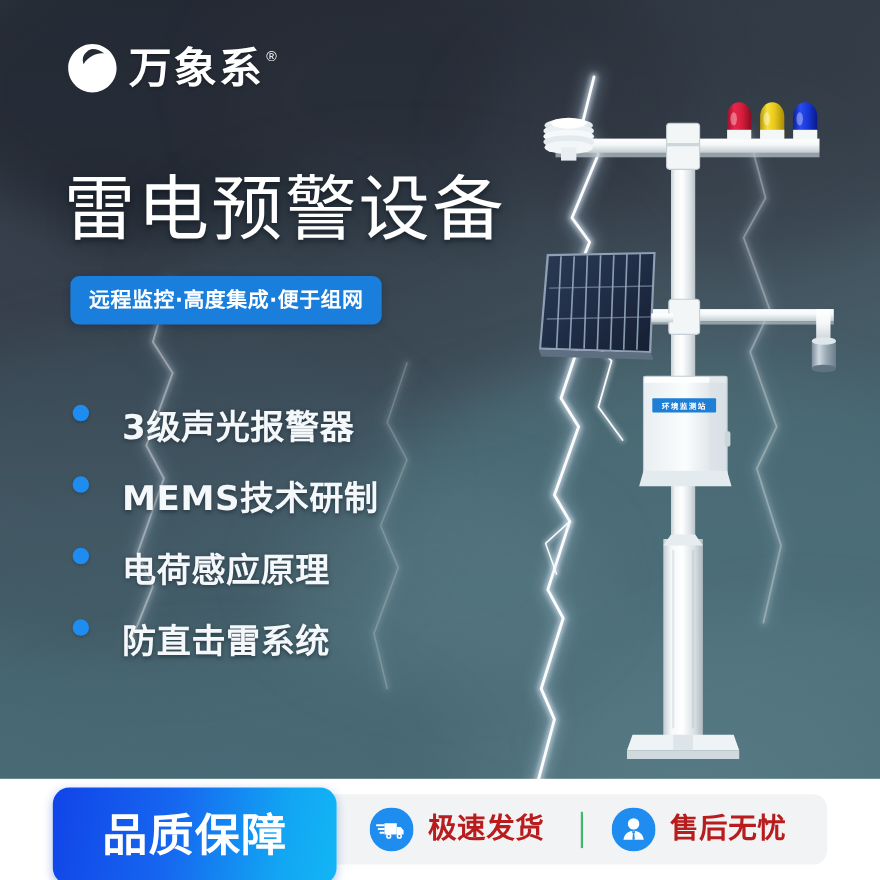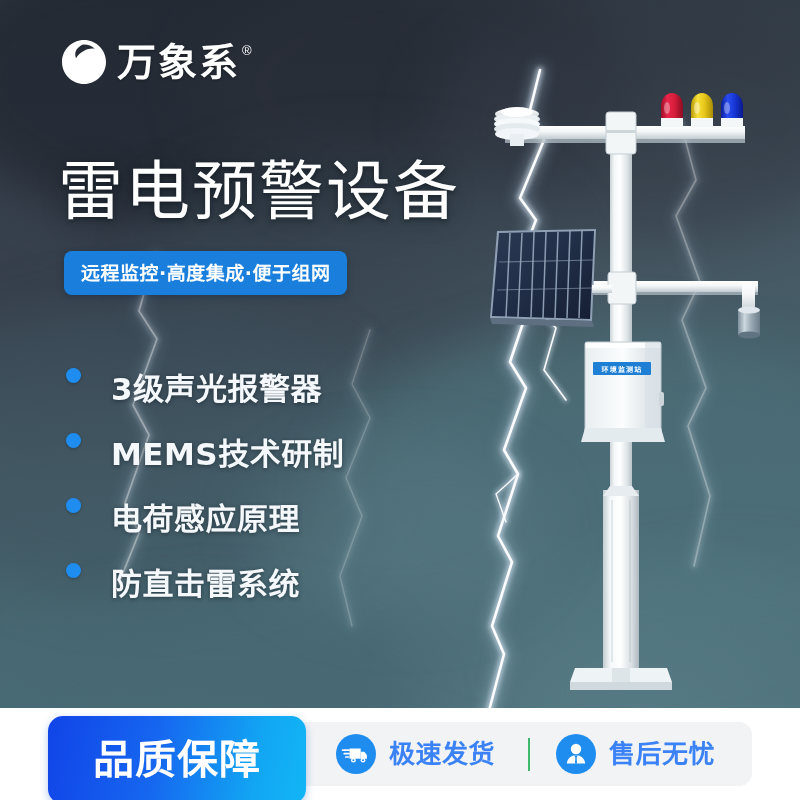--- a/index.html
+++ b/index.html
@@ -149,21 +149,21 @@
   }
   .foot-item{
     position:absolute;top:26px;
     display:flex;align-items:center;
   }
   .foot-ship{left:336px;}
   .foot-after{left:556px;}
   .foot-icon{width:40px;height:40px;flex:0 0 40px;}
   .foot-label{
     margin-left:13px;
-    font-size:26px;font-weight:bold;color:#3b82f6;
+    font-size:26px;font-weight:bold;color:#b91c1c;
     letter-spacing:.5px;line-height:1;white-space:nowrap;
     font-family:"DejaVu Sans","Liberation Sans",sans-serif;
   }
   .foot-divider{
     position:absolute;left:528px;top:30px;
     width:2px;height:33px;background:#3fba6a;
   }
 </style>
 </head>
 <body>

